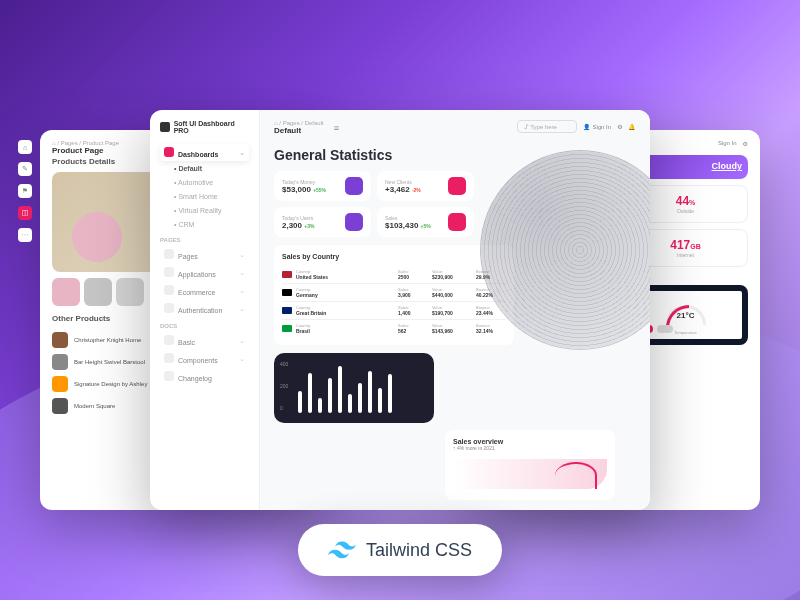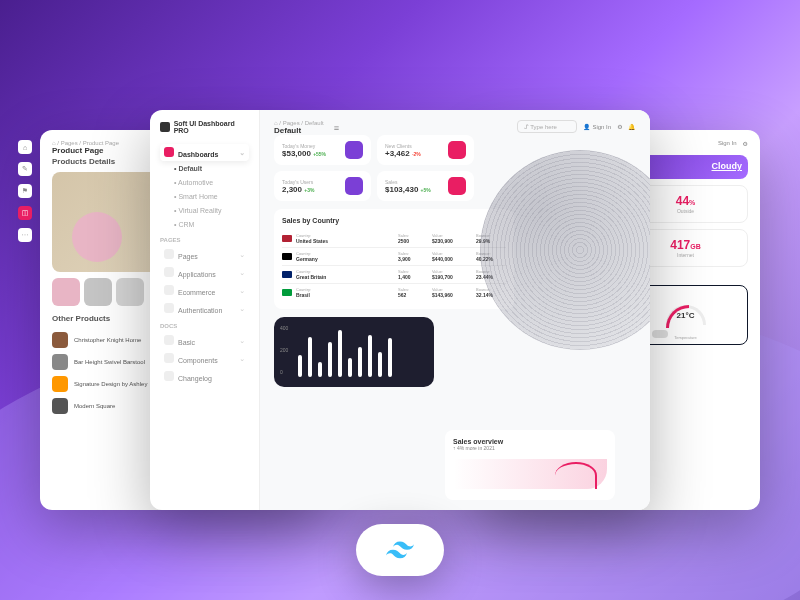--- a/index.html
+++ b/index.html
@@ -75,21 +75,21 @@
 .card-right .rtop{display:flex;justify-content:flex-end;gap:6px;font-size:6px;color:#888;margin-bottom:8px;}
 .weather{display:flex;gap:6px;margin-bottom:6px;}
 .wbox{flex:1;border-radius:8px;padding:6px;color:#fff;font-size:6px;}
 .wbox.p{background:linear-gradient(135deg,#e91e63,#f06292);}
 .wbox.v{background:linear-gradient(135deg,#7b3fd6,#a56bff);text-align:right;text-decoration:underline;}
 .mgrid{display:grid;grid-template-columns:1fr 1fr;gap:6px;}
 .mbox{background:#fff;border:1px solid #eee;border-radius:8px;padding:8px;text-align:center;}
 .mbox-v{font-size:12px;font-weight:800;color:#e91e63;}
 .mbox-l{font-size:5px;color:#aaa;}
 .gauges{display:flex;gap:6px;margin-top:6px;}
-.gauge{flex:1;background:#fff;border:1px solid #0f172a;border-radius:8px;height:60px;position:relative;display:flex;align-items:center;justify-content:center;}
+.gauge{flex:1;background:#fff;border:6px solid #0f172a;border-radius:8px;height:60px;position:relative;display:flex;align-items:center;justify-content:center;}
 .arc{width:40px;height:20px;border:3px solid #eee;border-bottom:none;border-radius:40px 40px 0 0;position:relative;}
 .arc::after{content:"";position:absolute;left:-3px;top:-3px;width:20px;height:20px;border:3px solid #e91e63;border-bottom:none;border-right:none;border-radius:40px 0 0 0;}
 .toggle{position:absolute;bottom:6px;left:8px;display:flex;gap:4px;}
 .tog{width:16px;height:8px;background:#ddd;border-radius:4px;}
 .tog.on{background:#e91e63;}
 
 .badge-pill { position:absolute; bottom:24px; left:50%; transform:translateX(-50%); background:#fff; border-radius:999px; padding:12px 30px; display:flex; align-items:center; gap:10px; box-shadow:0 10px 40px rgba(0,0,0,0.3); z-index:20; }
 .badge-pill svg{width:28px;height:28px;}
 .badge-pill span{font-size:18px;font-weight:500;color:#334155;}
 </style>
@@ -245,20 +245,21 @@
       </div>
       <span style="color:#888;font-size:9px">≡</span>
     </div>
     <div class="topbar">
       <div class="search" placeholder="Type here">ᔑ Type here</div>
       <span>👤 <span>Sign In</span></span>
       <span>⚙</span>
       <span>🔔</span>
     </div>
     <div class="globe"></div>
+    <h1>General Statistics</h1>
     <div class="stats" id="stats">
         <div class="stat">
           <div>
             <div class="stat-l">Today's Money</div>
             <div class="stat-v">$53,000 <span class="stat-d ">+55%</span></div>
           </div>
           <div class="stat-ico b"></div>
         </div>
         <div class="stat">
           <div>
@@ -389,13 +390,14 @@
       <div class="overview-s">↑ <span>4% more in 2021</span></div>
       <div class="wave"></div>
     </div>
   </div>
 </div>
 
 <div class="badge-pill">
   <svg viewBox="0 0 54 33">
       <path fill="#38bdf8" d="M27 0C19.8 0 15.3 3.6 13.5 10.8c2.7-3.6 5.85-4.95 9.45-4.05 2.05.51 3.52 2 5.15 3.65C30.75 13.1 33.81 16.2 40.5 16.2c7.2 0 11.7-3.6 13.5-10.8-2.7 3.6-5.85 4.95-9.45 4.05-2.05-.51-3.52-2-5.15-3.65C36.75 3.1 33.69 0 27 0zM13.5 16.2C6.3 16.2 1.8 19.8 0 27c2.7-3.6 5.85-4.95 9.45-4.05 2.05.51 3.52 2 5.15 3.65 2.65 2.7 5.71 5.8 12.4 5.8 7.2 0 11.7-3.6 13.5-10.8-2.7 3.6-5.85 4.95-9.45 4.05-2.05-.51-3.52-2-5.15-3.65-2.65-2.7-5.71-5.8-12.4-5.8z"></path>
     </svg>
+  <span>Tailwind CSS</span>
 </div>
 
 </body></html>

